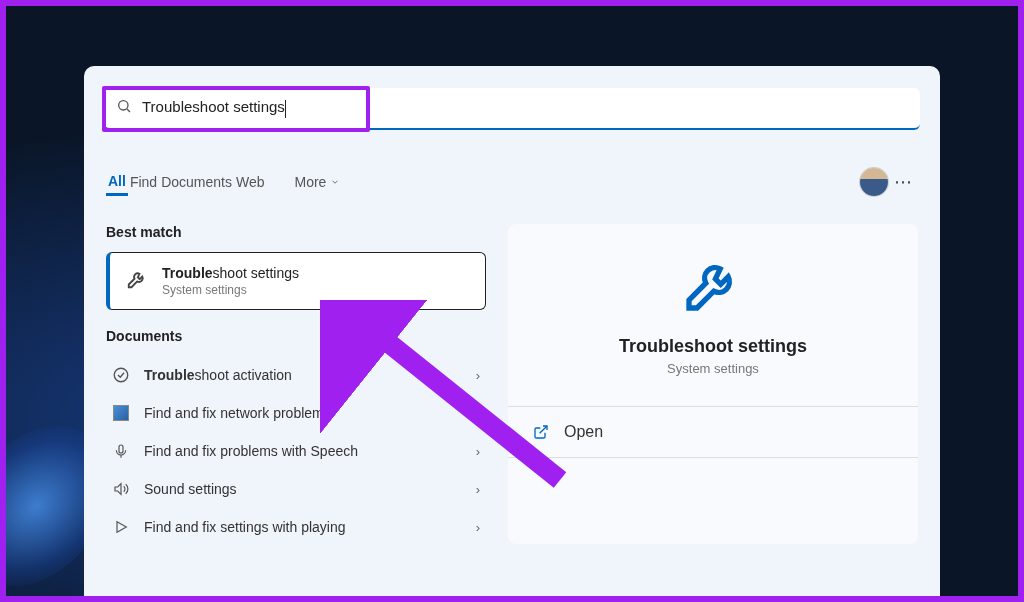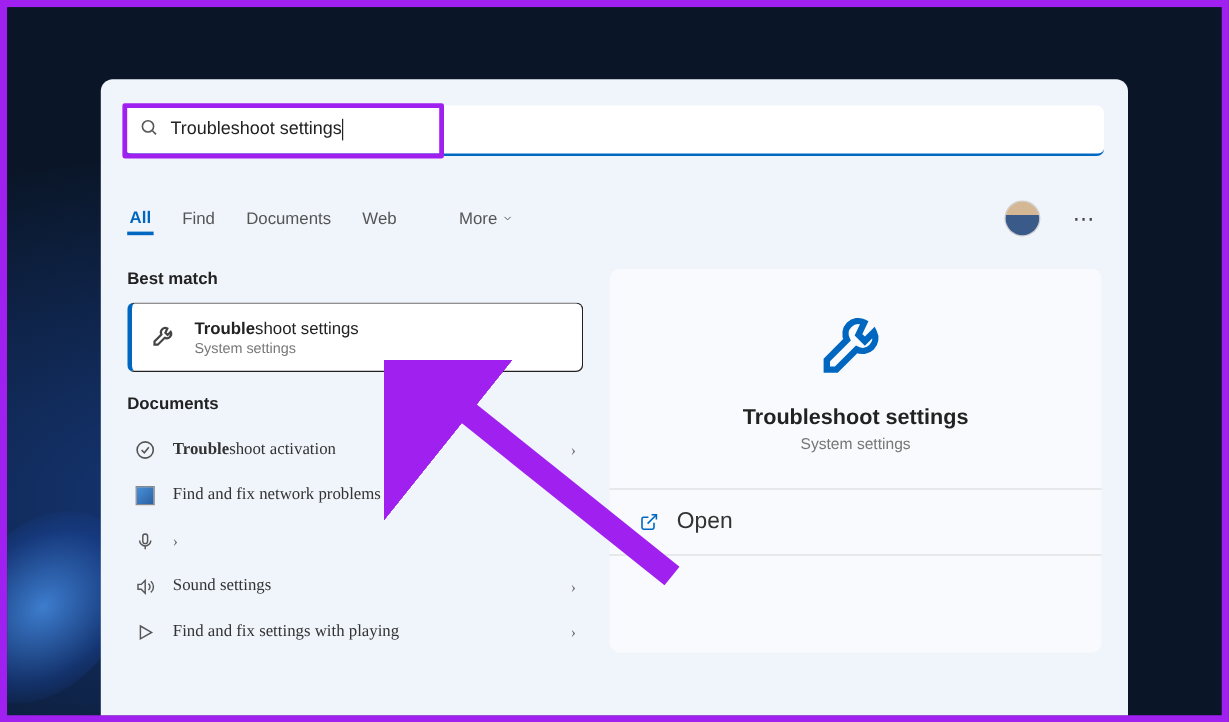--- a/index.html
+++ b/index.html
@@ -83,21 +83,20 @@
     background: #222;
     vertical-align: middle;
   }
   .tabs-row {
     position: absolute;
     left: 22px;
     top: 102px;
     right: 22px;
     display: flex;
     align-items: center;
-    gap: 22px;
     font-size: 14px;
     color: #555;
   }
   .tab { padding: 4px 2px; cursor: pointer; }
   .tab.active { color: #0067c0; font-weight: 600; border-bottom: 3px solid #0067c0; }
   .more-tab { display: flex; align-items: center; gap: 4px; margin-left: 26px; }
   .tabs-spacer { flex: 1; }
   .avatar {
     width: 28px; height: 28px; border-radius: 50%;
     background: linear-gradient(#d4b896 40%, #3a5a8a 40%);
@@ -133,21 +132,20 @@
   .bm-sub { font-size: 12px; color: #777; margin-top: 2px; }
   .settings-list {}
   .settings-item {
     display: flex;
     align-items: center;
     padding: 10px 6px;
     gap: 14px;
     font-size: 14px;
     color: #333;
     cursor: pointer;
-    font-family: Liberation Serif, serif;
   }
   .settings-item .item-icon {
     width: 18px; height: 18px; flex-shrink: 0;
     display: flex; align-items: center; justify-content: center;
     color: #555;
   }
   .settings-item .item-text { flex: 1; }
   .settings-item .chev { color: #666; font-size: 13px; }
   .detail-panel {
     position: absolute;
@@ -162,21 +160,21 @@
   }
   .detail-icon { color: #0067c0; margin-bottom: 16px; display: inline-block; }
   .detail-title { font-size: 18px; font-weight: 600; color: #222; }
   .detail-sub { font-size: 13px; color: #777; margin-top: 4px; margin-bottom: 30px; }
   .detail-divider { border: none; border-top: 1px solid #ddd; margin: 0 -18px; }
   .detail-action {
     display: flex;
     align-items: center;
     gap: 14px;
     padding: 16px 6px;
-    font-size: 19px;
+    font-size: 16px;
     color: #333;
     text-align: left;
     cursor: pointer;
   }
   .action-icon { width: 18px; height: 18px; color: #0067c0; display: flex; align-items: center; justify-content: center; }
   .annotation-arrow {
     position: absolute;
     left: 236px;
     top: 234px;
     z-index: 10;
@@ -263,20 +261,21 @@
         <span class="chev">›</span>
       </div>
       <div class="settings-item">
         <span class="item-icon">
           <svg width="16" height="16" viewBox="0 0 24 24" fill="none" stroke="currentColor" stroke-width="1.8">
               <rect x="9" y="3" width="6" height="12" rx="3"></rect>
               <path d="M5 11a7 7 0 0 0 14 0"></path>
               <line x1="12" y1="18" x2="12" y2="22"></line>
             </svg>
         </span>
+        <span class="item-text">Find and fix problems with Speech</span>
         <span class="chev">›</span>
       </div>
       <div class="settings-item">
         <span class="item-icon">
           <svg width="16" height="16" viewBox="0 0 24 24" fill="none" stroke="currentColor" stroke-width="1.8">
               <polygon points="3 9 7 9 12 4 12 20 7 15 3 15"></polygon>
               <path d="M16 8a5 5 0 0 1 0 8"></path>
               <path d="M19 5a9 9 0 0 1 0 14"></path>
             </svg>
         </span>

